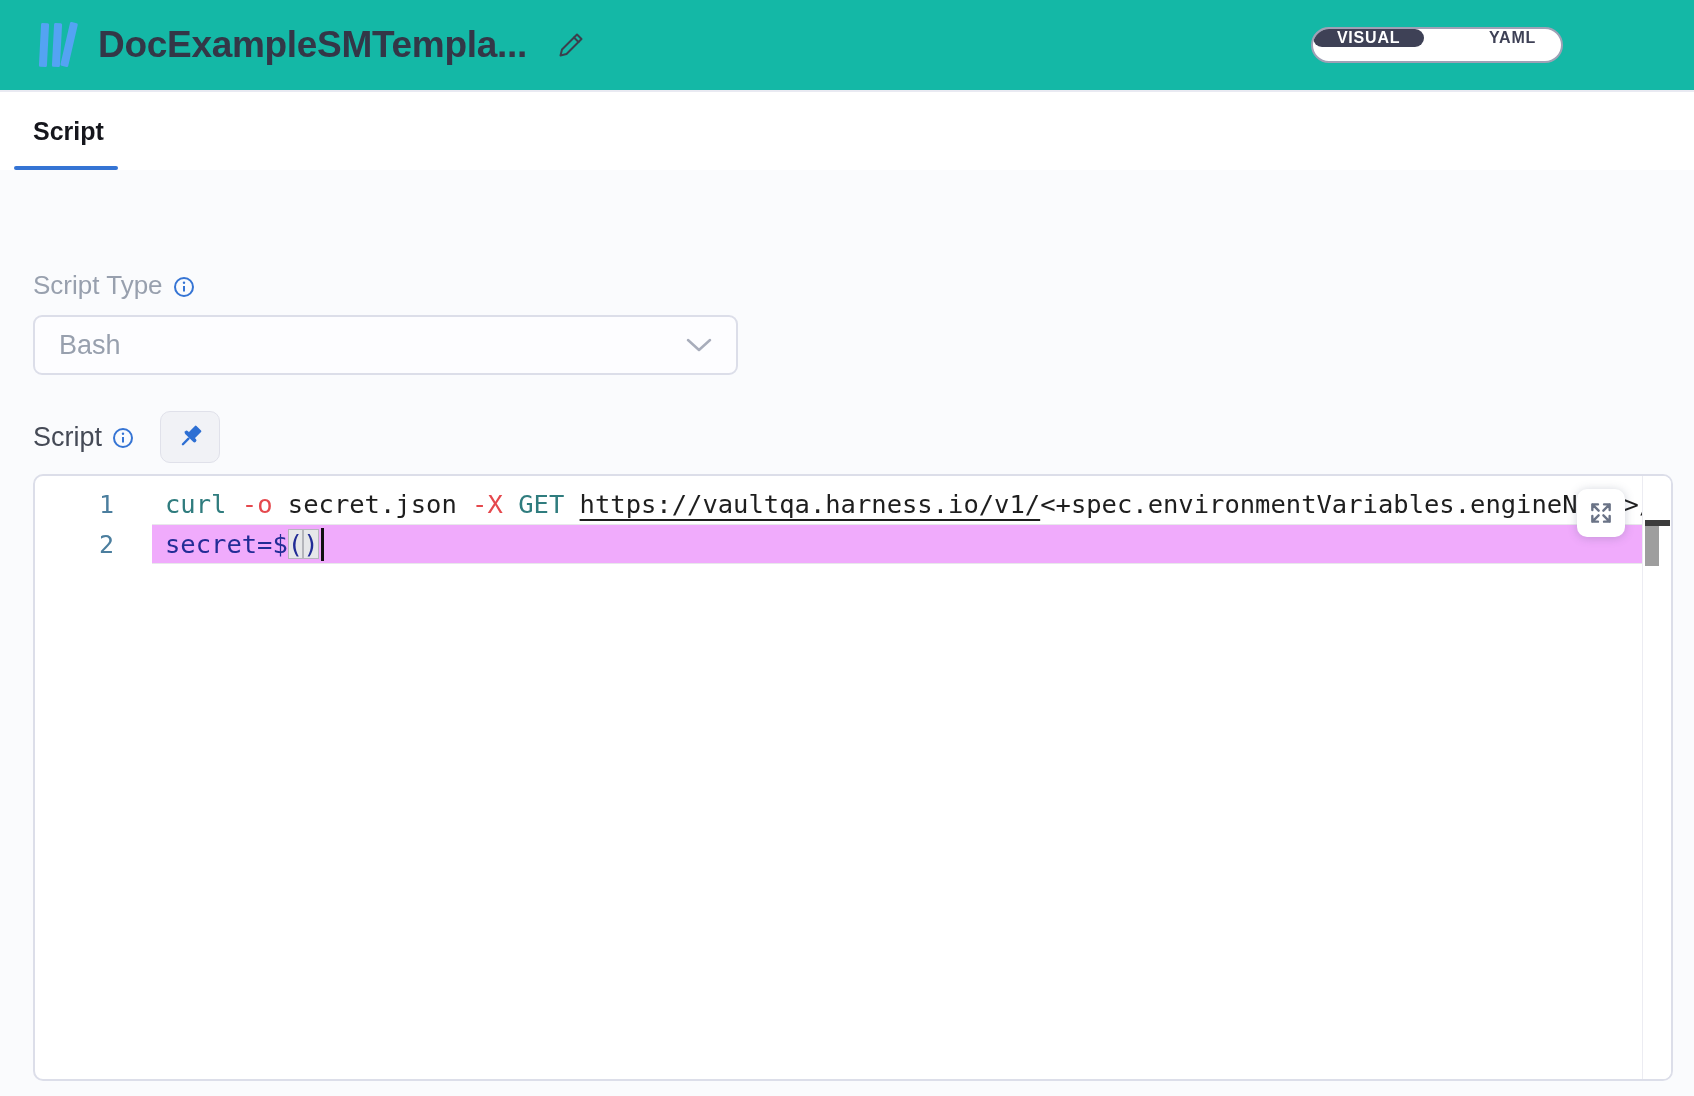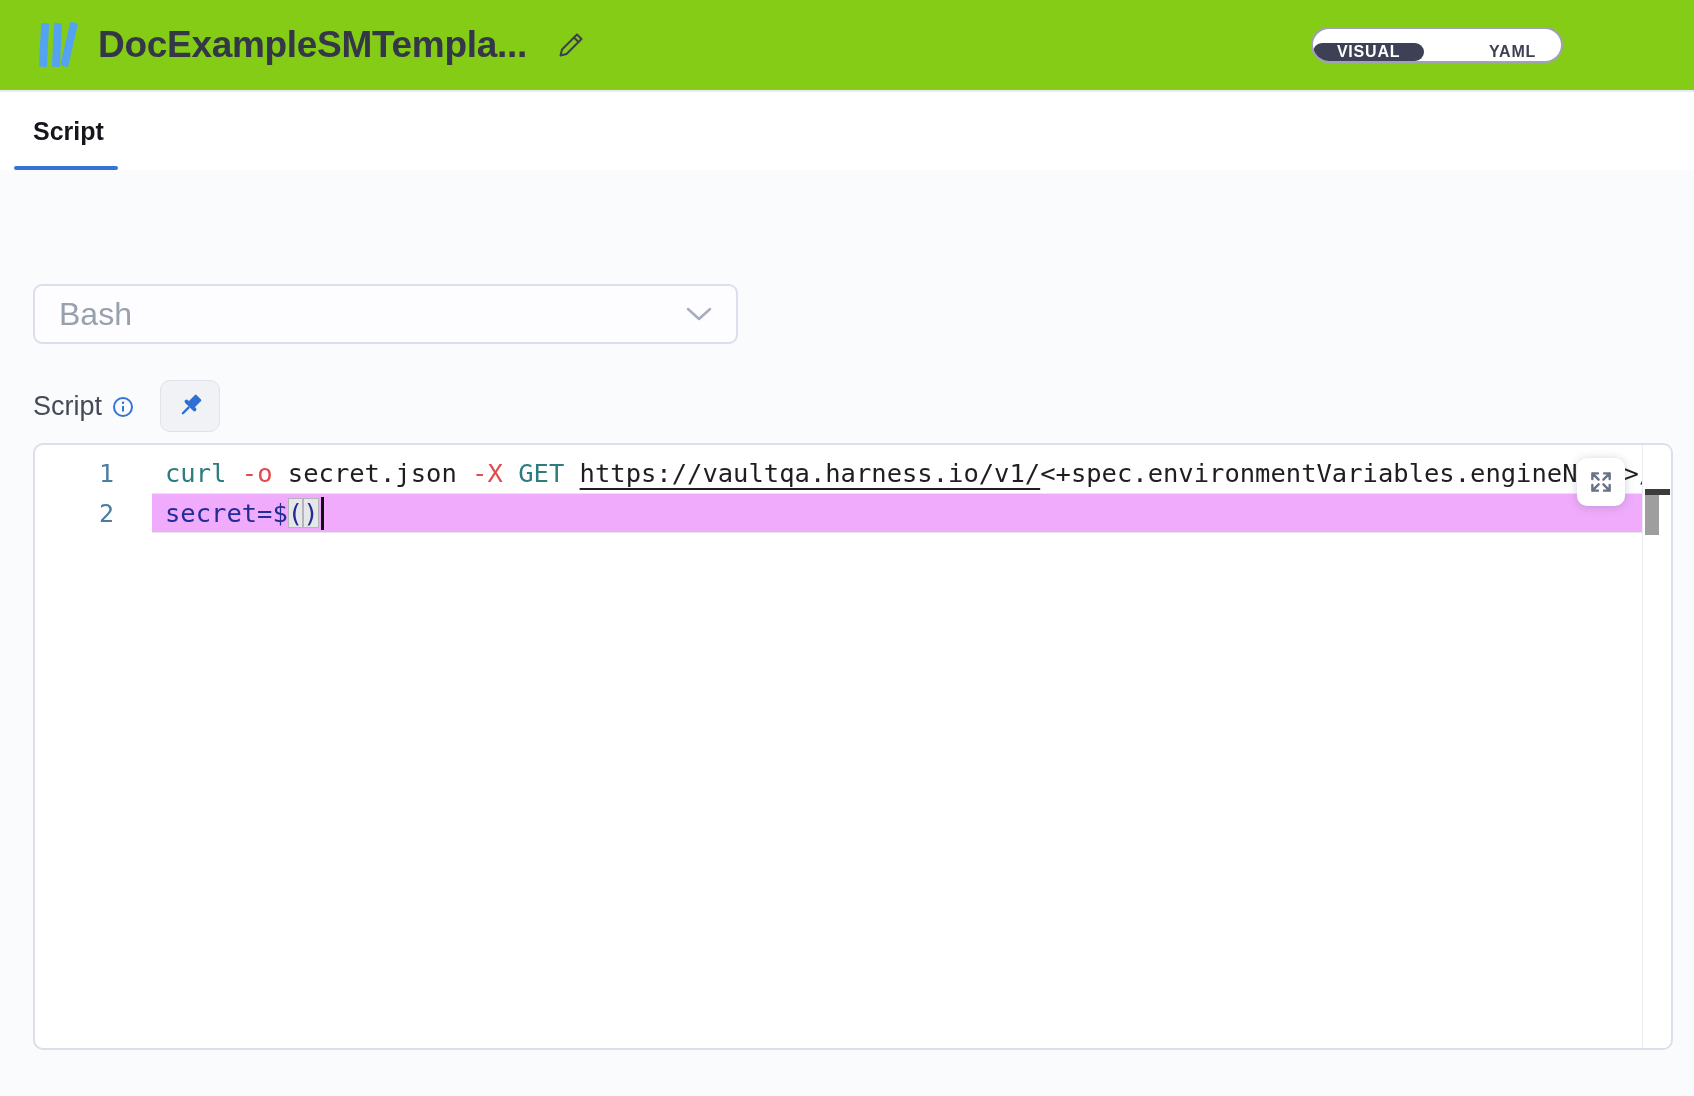--- a/index.html
+++ b/index.html
@@ -6,46 +6,46 @@
     --accent:#3574d4; --logo-blue:#54a3f3; --toggle-dark:#3e4156; --toggle-border:#9fa1b6;
     --title:#333747; --tab-ink:#3e4350; --label-gray:#98a0ae; --label-dark:#454a56;
     --border:#dcdee9; --header-border:#e9eaf2; --content-bg:#fafbfd;
     --syn-keyword:#2f7c7e; --syn-flag:#e5484d; --syn-command:#222c96; --syn-plain:#1e1e1e; --syn-lineno:#4b7e9e;
   }
   *{box-sizing:border-box;margin:0;padding:0;}
   html,body{width:1694px;height:1096px;overflow:hidden;background:#fff;
     font-family:"Liberation Sans",sans-serif;}
 
   
-  .header{height:92px;display:flex;align-items:center;padding:0 36px;background:#84cc16;
+  .header{height:92px;display:flex;align-items:center;padding:0 36px;background:#14b8a6;
     border-bottom:2px solid var(--header-border);}
   .logo{width:44px;height:50px;margin-right:18px;flex:0 0 auto;}
   .title{font-size:37px;font-weight:700;color:var(--title);letter-spacing:-0.3px;}
   .edit-btn{background:none;border:none;margin-left:28px;cursor:pointer;display:flex;align-items:center;}
   .spacer{flex:1;}
   .toggle{width:252px;height:36px;border:2px solid var(--toggle-border);border-radius:20px;
-    display:flex;align-items:flex-end;background:#fff;margin-right:95px;overflow:hidden;gap:40px;}
+    display:flex;align-items:flex-start;background:#fff;margin-right:95px;overflow:hidden;gap:40px;}
   .toggle-seg{flex:1;display:flex;align-items:center;justify-content:center;
     font-size:16px;font-weight:700;letter-spacing:0.8px;color:var(--toggle-dark);cursor:pointer;border:none;background:transparent;}
   .toggle-seg.selected{background:var(--toggle-dark);color:#fff;border-radius:18px;flex:1.15;}
 
   
   .tabbar{height:78px;display:flex;align-items:center;gap:50px;padding:0 0 0 33px;background:#fff;}
   .tab{position:relative;font-size:25px;color:var(--tab-ink);height:100%;display:flex;align-items:center;cursor:pointer;background:none;border:none;font-family:inherit;}
   .tab.active{font-weight:700;color:#15161c;}
   .tab.active::after{content:"";position:absolute;left:-19px;right:-14px;bottom:0;height:4px;
     background:var(--accent);border-radius:3px;}
 
   
   .content{height:926px;background:var(--content-bg);padding:100px 21px 0 33px;}
   .field-label{display:flex;align-items:center;gap:10px;font-size:26px;color:var(--label-gray);}
   .info-icon{width:22px;height:22px;color:var(--accent);display:inline-flex;margin-top:2px;}
   .select{margin-top:14px;width:705px;height:60px;border:2px solid var(--border);border-radius:9px;
     background:#fdfdff;display:flex;align-items:center;justify-content:space-between;
-    padding:0 24px;font-size:32px;color:var(--label-gray);cursor:pointer;}
+    padding:0 24px;font-size:27px;color:var(--label-gray);cursor:pointer;}
   .script-row{margin-top:36px;display:flex;align-items:center;gap:12px;}
   .script-row .field-label{font-size:27px;color:var(--label-dark);}
   .pin-btn{margin-left:14px;width:60px;height:52px;border:1px solid #e0e1ea;border-radius:10px;
     background:#f1f2f6;display:flex;align-items:center;justify-content:center;cursor:pointer;}
 
   
   .editor{position:relative;margin-top:11px;width:1640px;height:607px;background:#fff;
     border:2px solid var(--border);border-radius:10px;overflow:hidden;}
   .code-scroll{position:absolute;left:0;top:0;right:29px;bottom:0;padding-top:8px;overflow:hidden;}
   .code-line{display:flex;height:40px;align-items:center;
@@ -94,20 +94,30 @@
     <button class="toggle-seg">YAML</button>
   </div>
 </div>
 
 <div class="tabbar">
   <button class="tab active">Script</button>
 </div>
 
 <div class="content">
 
+  <div class="field-label">
+    <span>Script Type</span>
+    <span class="info-icon">
+      <svg width="22" height="22" viewBox="0 0 22 22" fill="none" stroke="currentColor" stroke-width="2">
+        <circle cx="11" cy="11" r="9"></circle>
+        <line x1="11" y1="10" x2="11" y2="15.5"></line>
+        <circle cx="11" cy="6.7" r="1.2" fill="currentColor" stroke="none"></circle>
+      </svg>
+    </span>
+  </div>
 
   <div class="select">
     <span>Bash</span>
     <svg width="26" height="16" viewBox="0 0 26 16" fill="none" stroke="#a8adbb" stroke-width="2.5" stroke-linecap="round" stroke-linejoin="round">
       <polyline points="2,3 13,13 24,3"></polyline>
     </svg>
   </div>
 
   <div class="script-row">
     <span class="field-label">

